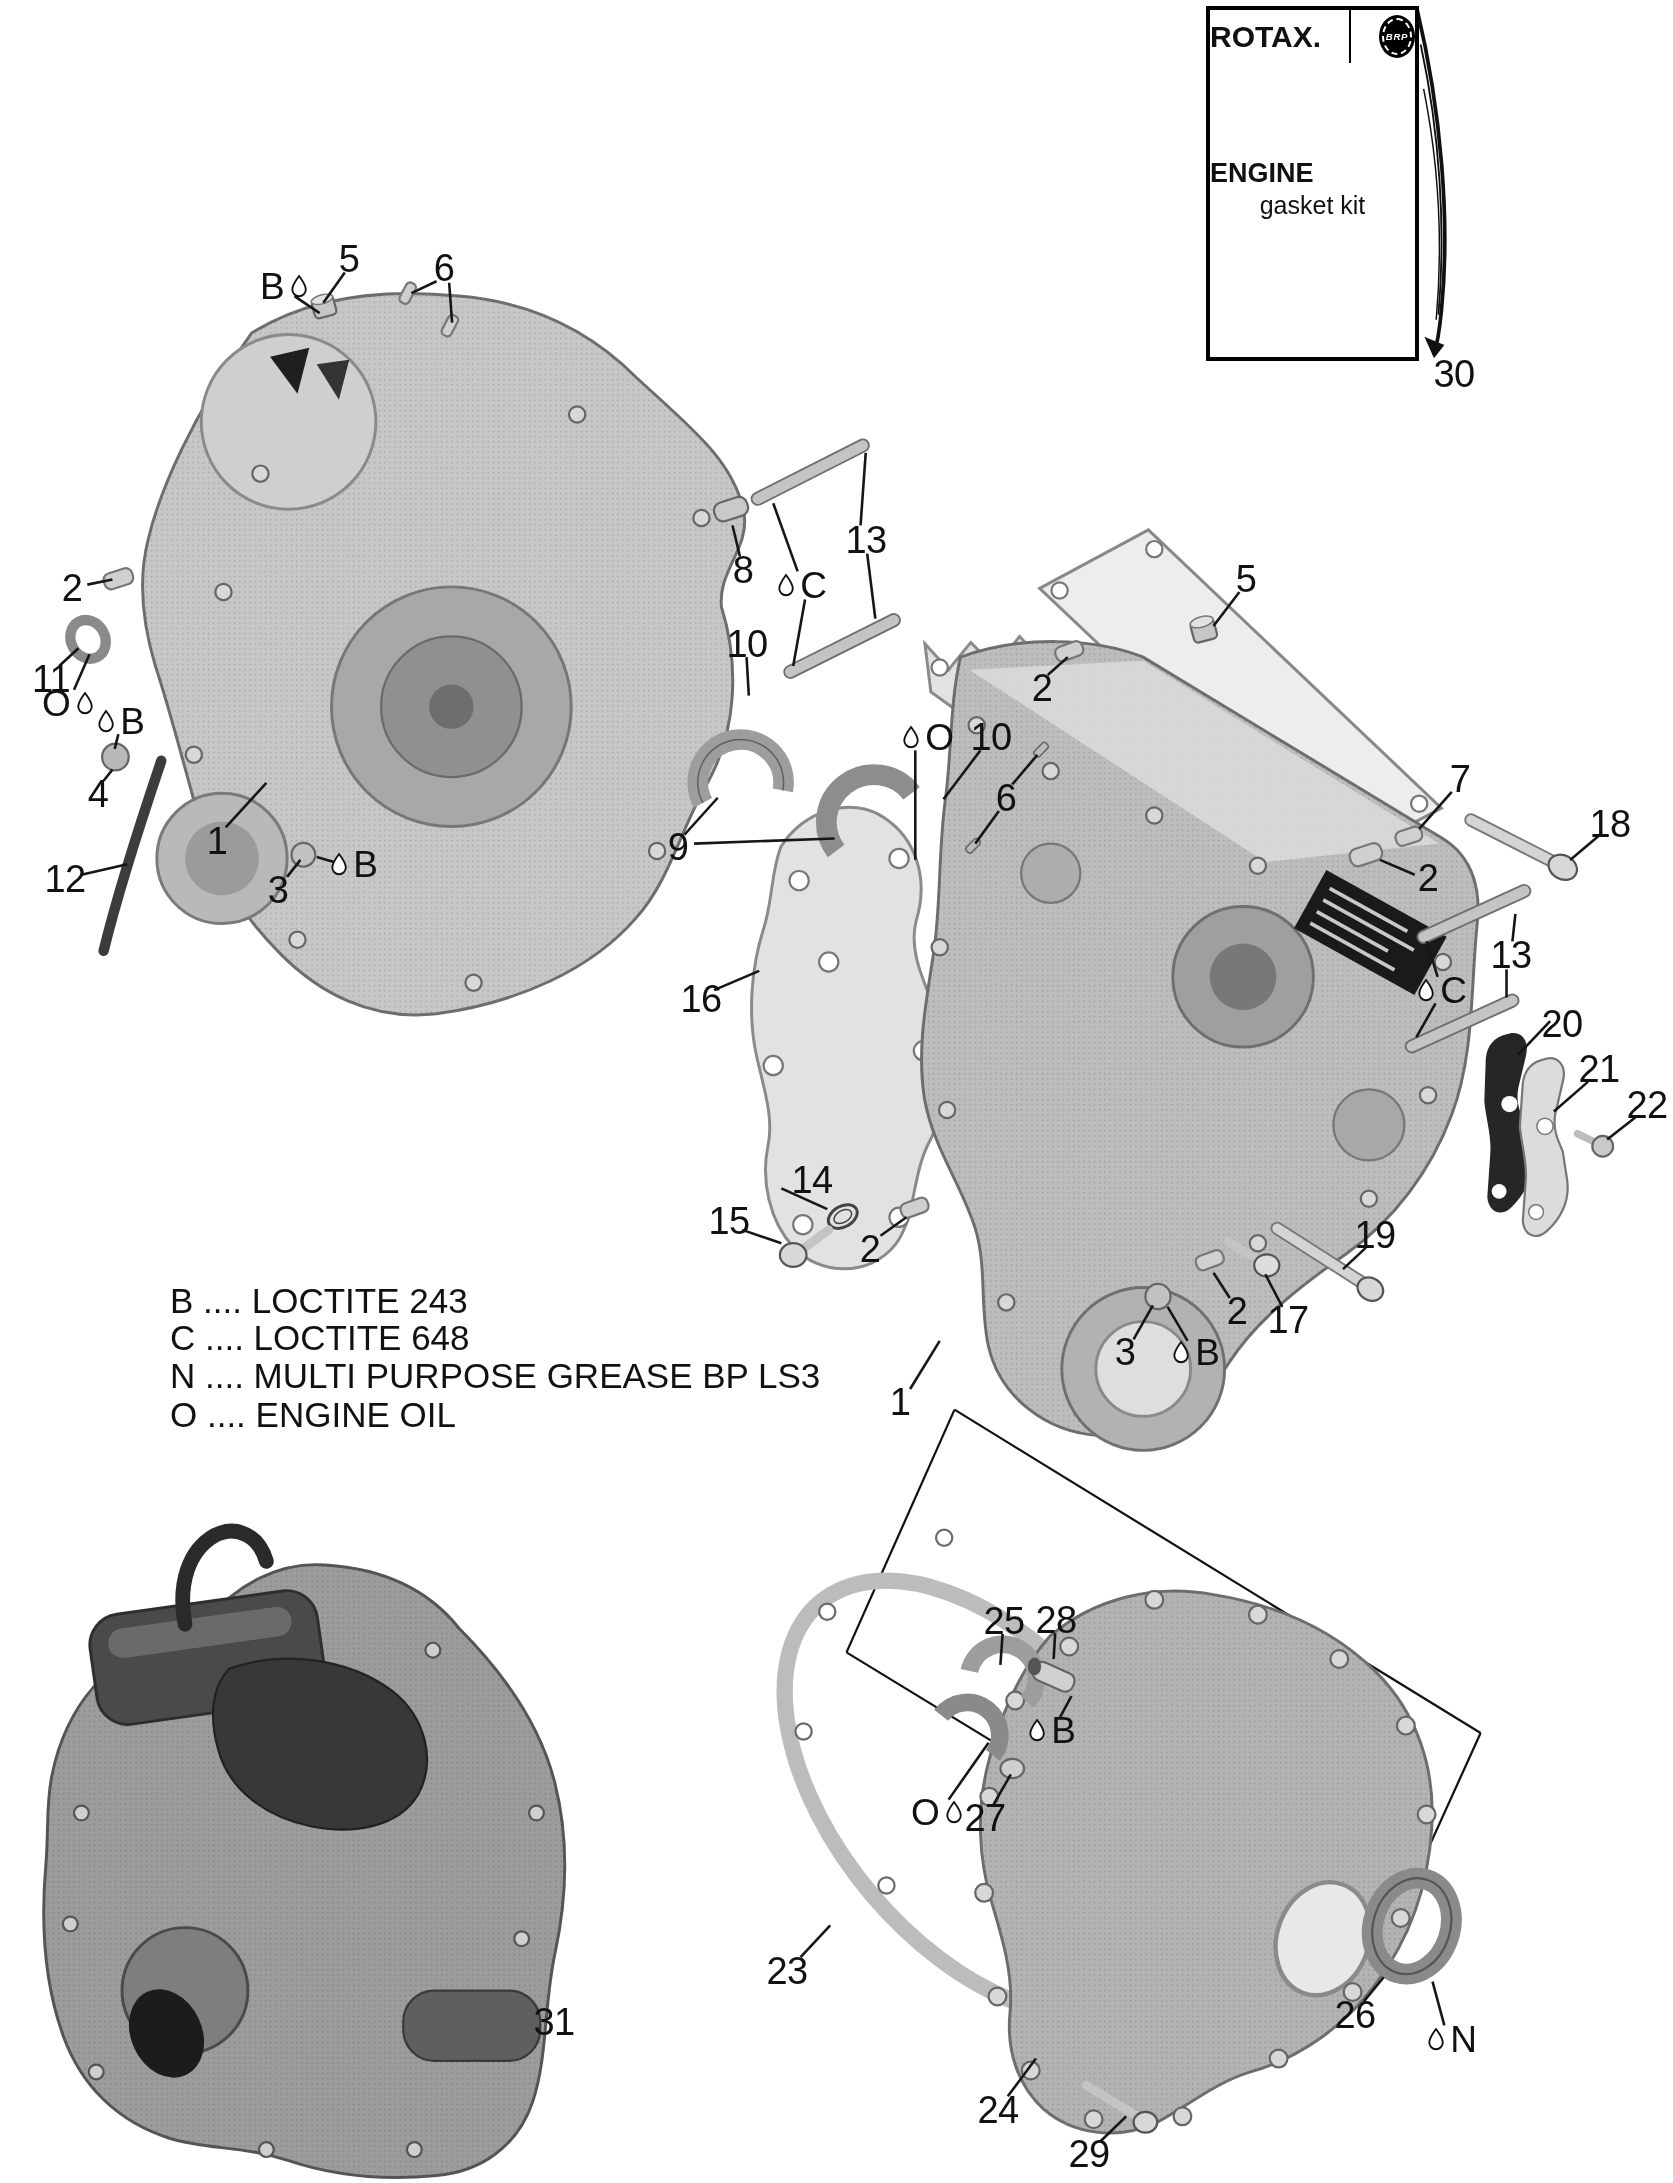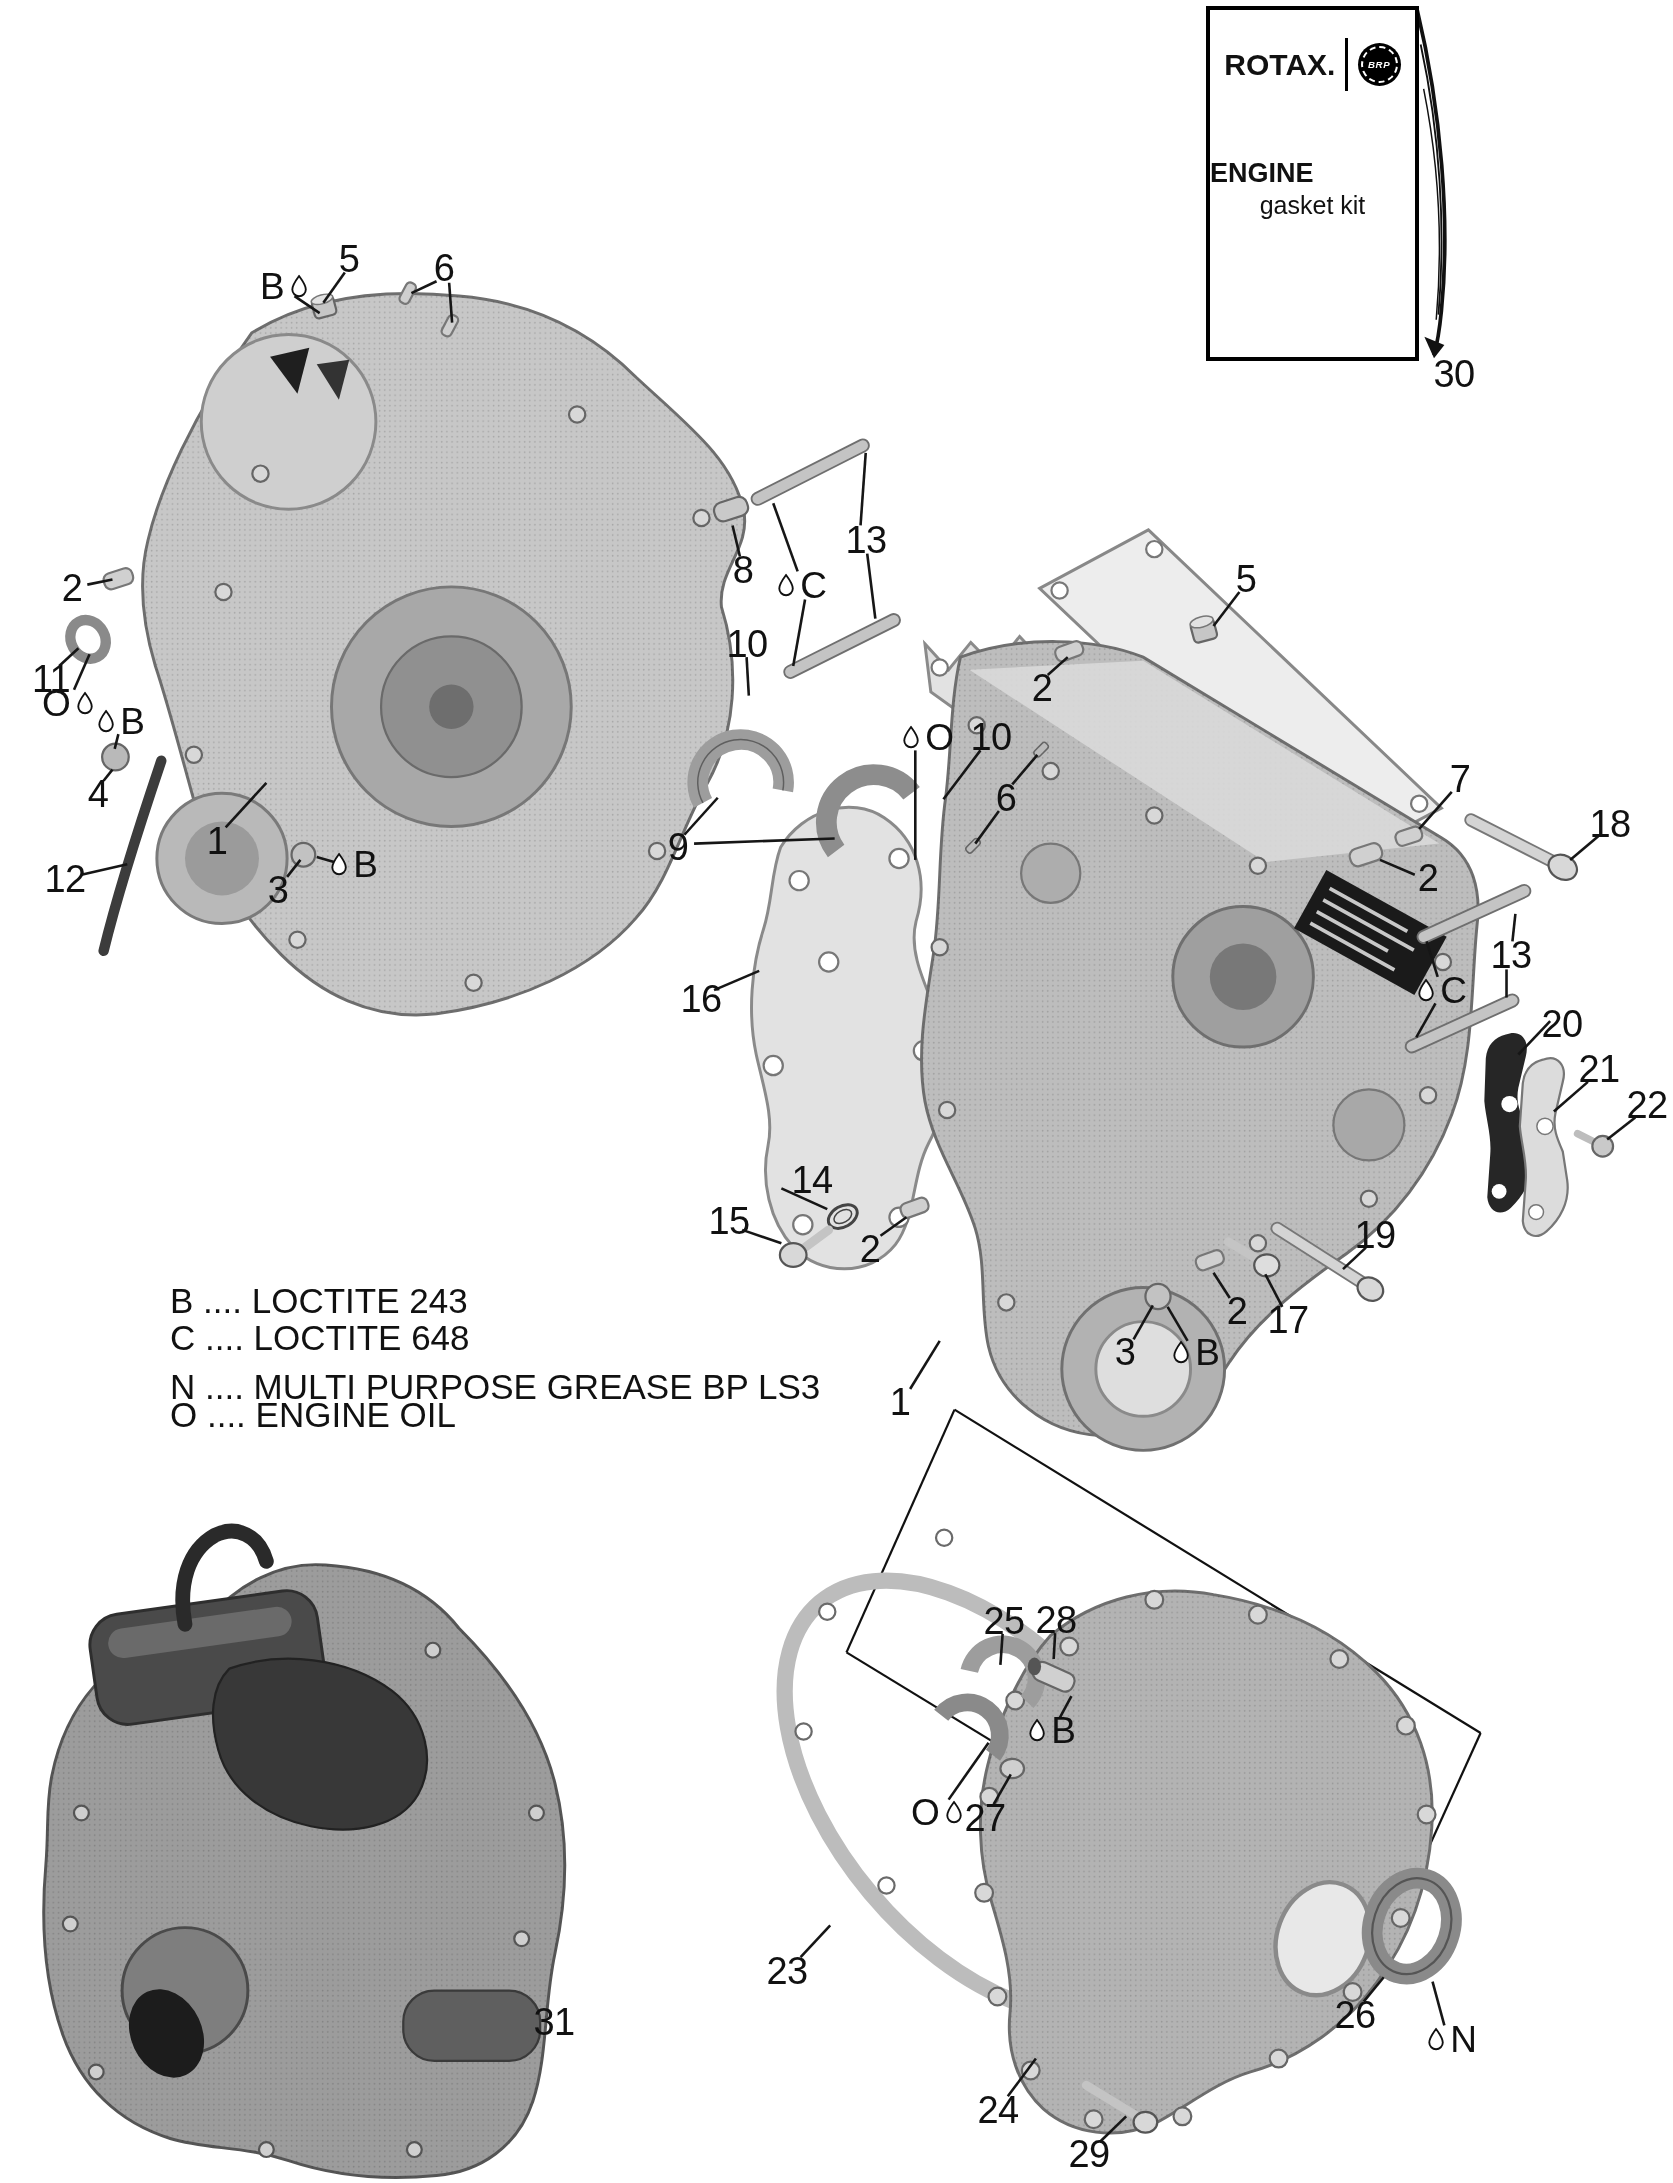--- a/index.html
+++ b/index.html
@@ -8,21 +8,21 @@
   #art{position:absolute;left:0;top:0;}
   .co{position:absolute;transform:translate(-50%,-50%);font-size:38px;line-height:1;
       letter-spacing:-0.7px;color:#111;white-space:nowrap;}
   .mk{position:absolute;transform:translate(-50%,-50%);display:flex;align-items:center;gap:5.2px;
       font-size:37px;line-height:1;color:#111;white-space:nowrap;}
   .mk svg{display:block;}
   .legend-line{position:absolute;font-size:35px;line-height:1;letter-spacing:0;color:#111;white-space:nowrap;}
   
   #kitbox{position:absolute;left:1206px;top:6px;width:205px;height:347px;border:4.4px solid #000;
           background:#fff;}
-  #kitbox .brandrow{position:absolute;left:0;top:28px;width:100%;display:flex;align-items:center;justify-content:center;gap:10px;}
+  #kitbox .brandrow{position:absolute;left:0;top:0;width:100%;display:flex;align-items:center;justify-content:center;gap:28px;}
   #kitbox .brand{font-size:30px;font-weight:900;letter-spacing:0px;}
   #kitbox .vline{width:2.2px;height:53px;background:#000;}
   #kitbox .brp{width:43px;height:43px;border-radius:50%;background:#000;position:relative;
                display:flex;align-items:center;justify-content:center;}
   #kitbox .brp::before{content:"";position:absolute;inset:3px;border-radius:50%;
                border:2.2px dashed #fff;}
   #kitbox .brp span{color:#fff;font-size:9.6px;font-style:italic;font-weight:bold;letter-spacing:0.7px;}
   #kitbox .title{position:absolute;left:0;top:148px;width:100%;
                  font-size:27px;font-weight:bold;letter-spacing:0;}
   #kitbox .subtitle{position:absolute;left:0;top:181px;width:100%;text-align:center;font-size:25px;}
@@ -435,21 +435,21 @@
           <span>BRP</span>
         </span>
   </div>
   <div class="title">ENGINE</div>
   <div class="subtitle">gasket kit</div>
 </div>
 
 <div>
   <div class="legend-line" style="left:170px;top:1283px;">B .... LOCTITE 243</div>
   <div class="legend-line" style="left:170px;top:1320px;">C .... LOCTITE 648</div>
-  <div class="legend-line" style="left:170px;top:1358px;margin-top:11px;">N .... MULTI PURPOSE GREASE BP LS3</div>
+  <div class="legend-line" style="left:170px;top:1358px;">N .... MULTI PURPOSE GREASE BP LS3</div>
   <div class="legend-line" style="left:170px;top:1397px;">O .... ENGINE OIL</div>
 </div>
 
 <div class="co" style="left:349px;top:259px;">5</div>
 <div class="co" style="left:444px;top:268px;">6</div>
 <div class="co" style="left:72px;top:588px;">2</div>
 <div class="co" style="left:51px;top:679px;">11</div>
 <div class="co" style="left:98px;top:794px;">4</div>
 <div class="co" style="left:217px;top:841px;">1</div>
 <div class="co" style="left:65px;top:879px;">12</div>

